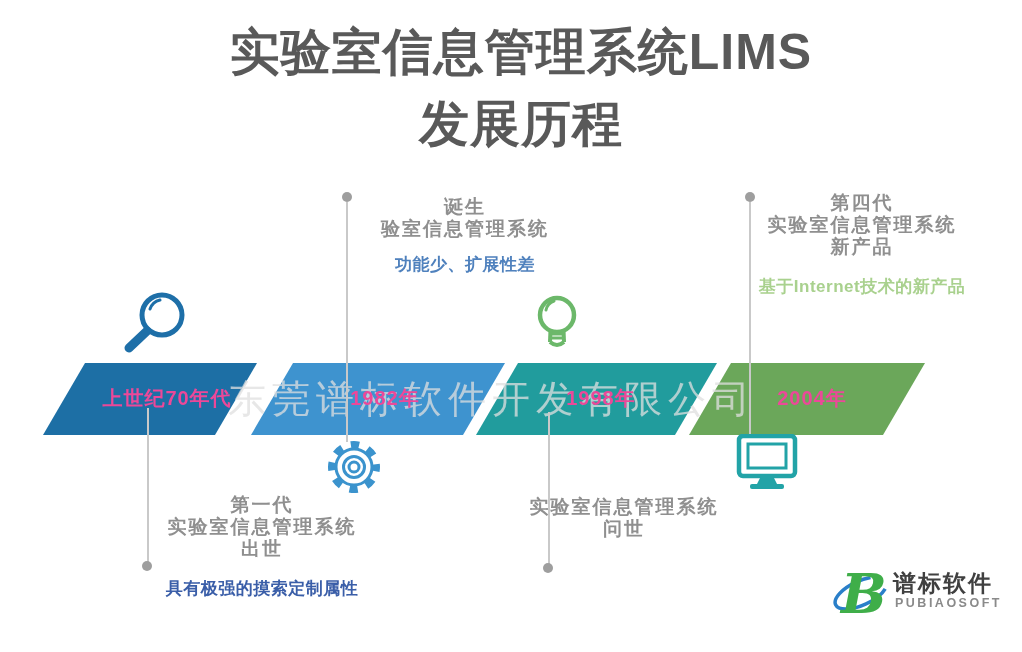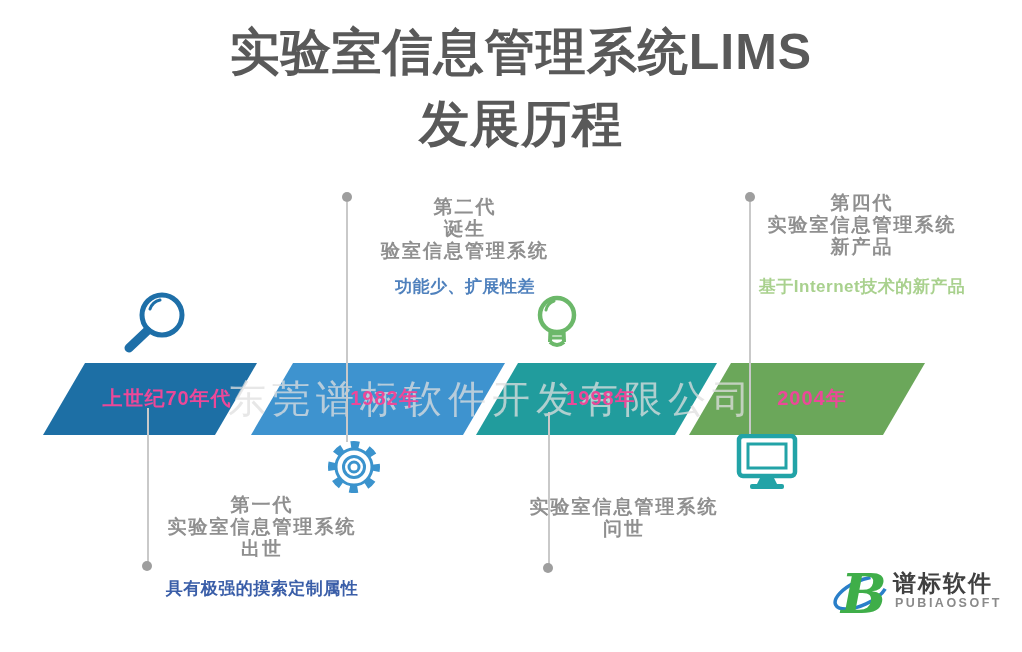--- a/index.html
+++ b/index.html
@@ -129,21 +129,20 @@
   <div class="icon" data-name="monitor-icon" style="color: rgb(34, 163, 167);">
     <svg width="62" height="58" viewBox="0 0 62 58" fill="none">
       <rect x="3" y="2" width="56" height="40" rx="4" stroke="currentColor" stroke-width="4.5"></rect>
       <rect x="12" y="10" width="38" height="24" stroke="currentColor" stroke-width="3"></rect>
       <path d="M25 42 L37 42 L41 50 L21 50 Z" fill="currentColor"></path>
       <rect x="14" y="50" width="34" height="5" rx="2" fill="currentColor"></rect>
     </svg>
   </div>
 
   <div class="ms" data-name="milestone-gen2">
-    <div class="h" data-name="milestone-gen2-line1">第二代</div>
     <div class="h" data-name="milestone-gen2-line3">诞生</div>
     <div class="h" data-name="milestone-gen2-line2">验室信息管理系统</div>
     <div class="note" data-name="milestone-gen2-note" style="color: rgb(79, 129, 189);">功能少、扩展性差</div>
   </div>
   <div class="ms" data-name="milestone-gen4">
     <div class="h" data-name="milestone-gen4-line1">第四代</div>
     <div class="h" data-name="milestone-gen4-line2">实验室信息管理系统</div>
     <div class="h" data-name="milestone-gen4-line3">新产品</div>
     <div class="note" data-name="milestone-gen4-note" style="color: rgb(169, 209, 142);">基于Internet技术的新产品</div>
   </div>

